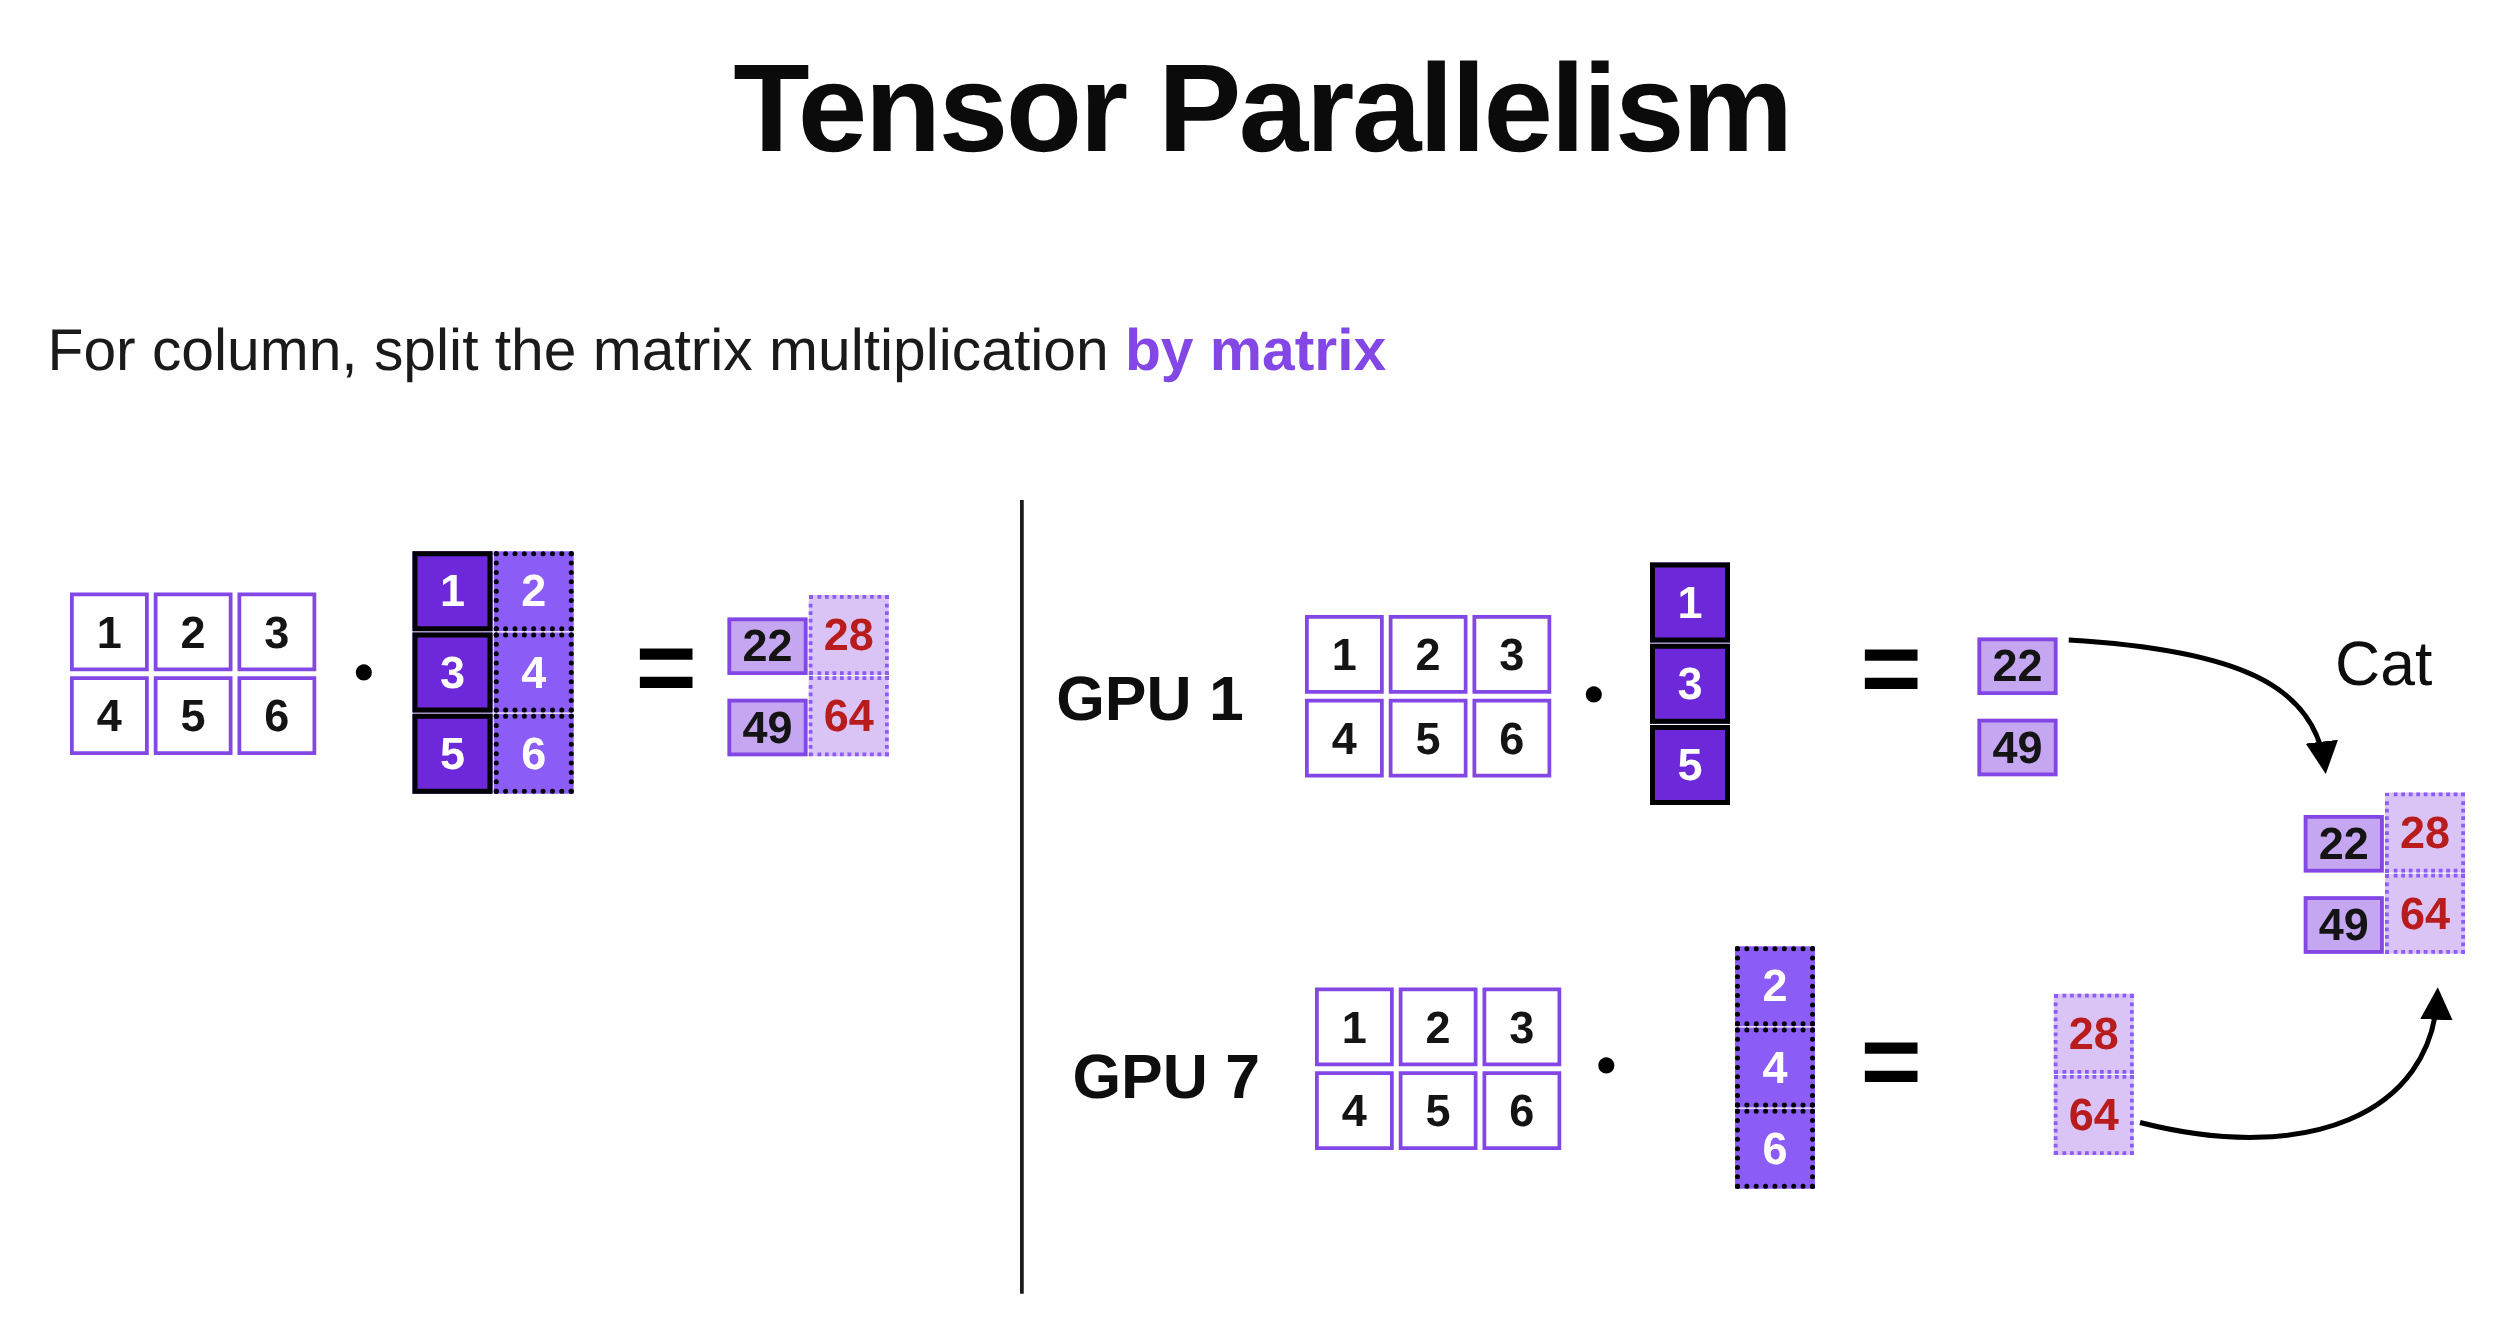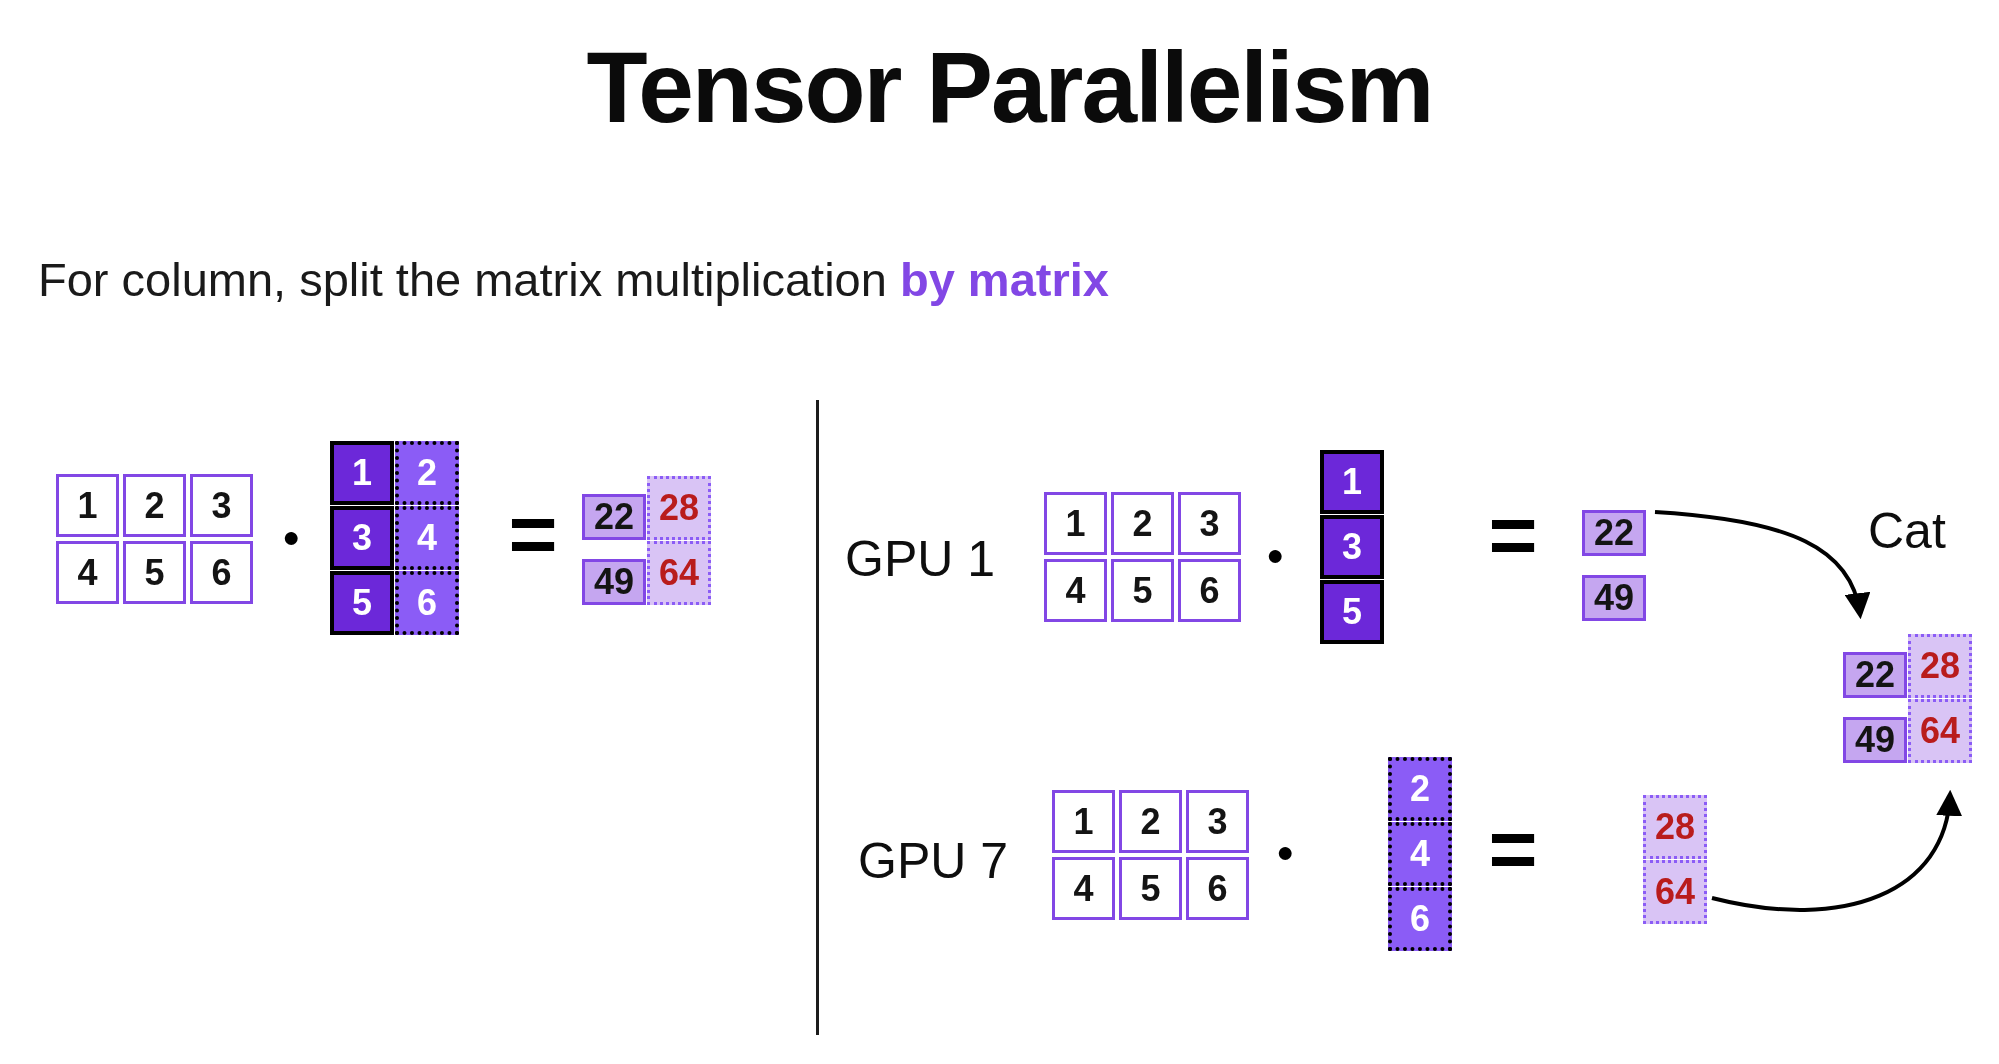--- a/index.html
+++ b/index.html
@@ -35,21 +35,21 @@
   .cell{display:flex;align-items:center;justify-content:center;font-size:36px;font-weight:600;}
   .cell.white{background:#fff;border:3px solid var(--purple);color:#141414;}
   .cell.dark{background:var(--dark-purple);border:4px solid #000;color:#fff;}
   .cell.dotdark{background:var(--mid-purple);border:4px dotted #000;color:#fff;}
   .cell.light{background:var(--light-purple);border:3px solid var(--purple);color:#141414;margin-top:18px;}
   .cell.lightdot{background:var(--lighter-purple);border:3px dotted var(--mid-purple);color:#b91c1c;}
 
   .dot{font-size:30px;line-height:30px;color:#000;transform:translate(-50%,-50%);}
   .equals{font-size:84px;font-weight:800;color:#000;transform:translate(-50%,-52%);}
 
-  .gpu-label{font-size:50px;font-weight:400;color:#0e0e0e;white-space:nowrap;}
+  .gpu-label{font-size:50px;font-weight:700;color:#0e0e0e;white-space:nowrap;}
   .cat-label{font-size:50px;font-weight:500;color:#0e0e0e;margin-top:44px;}
 
   .divider{left:816px;top:400px;width:3px;height:635px;background:#1c1c1c;}
 
   .arrows{left:0;top:0;width:1999px;height:1064px;pointer-events:none;}
 </style>
 </head>
 <body>
 
 <div class="abs title">Tensor Parallelism</div>

